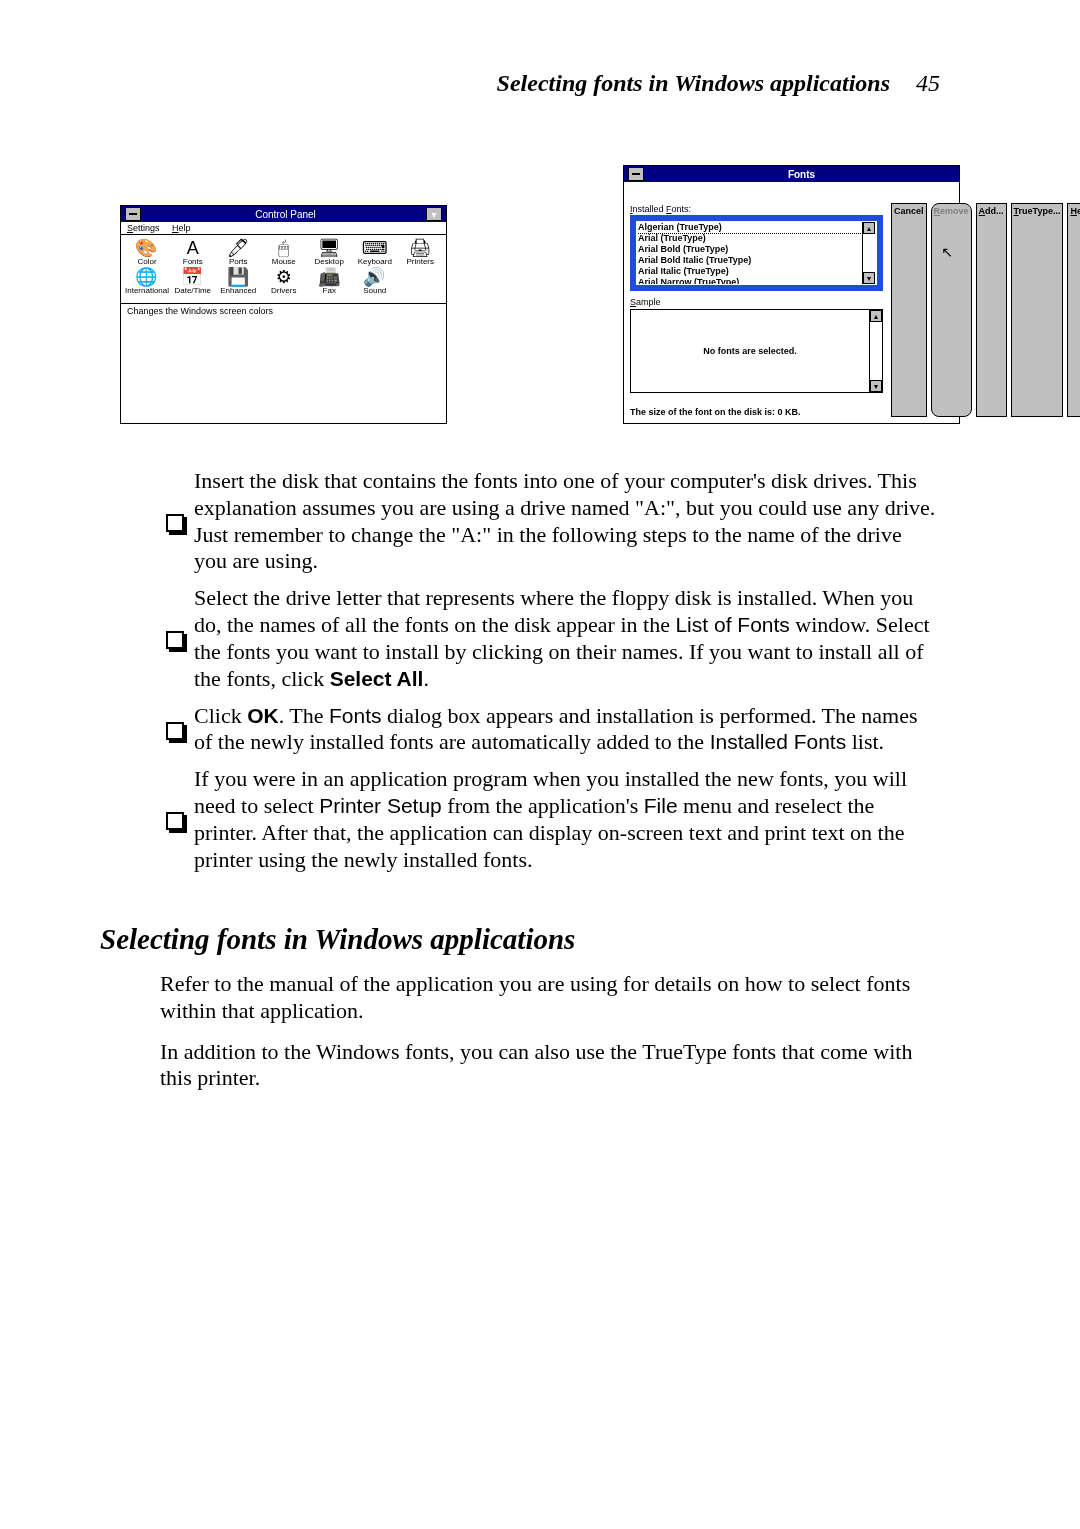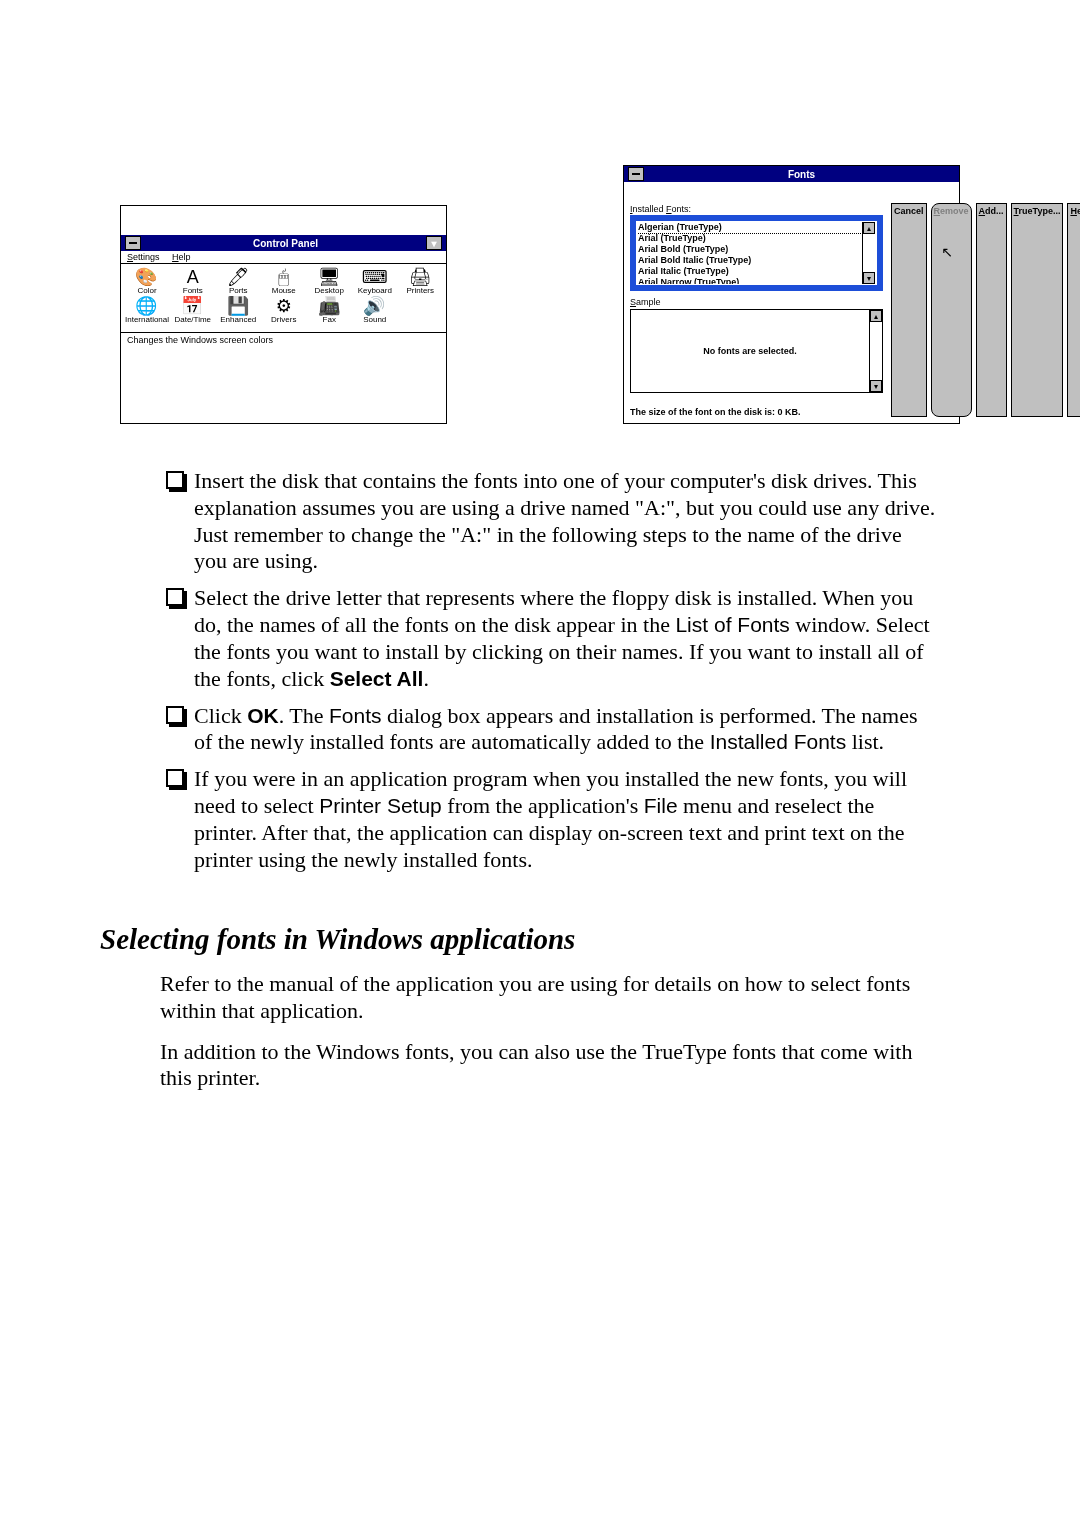--- a/index.html
+++ b/index.html
@@ -48,27 +48,26 @@
     border: 1px solid #000;
     font-family: Arial, Helvetica, sans-serif;
     font-size: 9px;
     color: #000;
     background: #fff;
     margin-top: 40px;
   }
   .cp-titlebar {
     background: #000080;
     color: #fff;
-    font-weight: bold;
+    font-weight: normal;
     font-size: 10px;
     text-align: center;
     padding: 1px 4px;
     display: flex;
     align-items: center;
-    margin-top: 29px;
   }
   .cp-sys {
     width: 14px;
     height: 12px;
     background: #c0c0c0;
     border: 1px solid #000;
     display: inline-flex;
     align-items: center;
     justify-content: center;
     margin-right: 4px;
@@ -192,21 +191,21 @@
   .bodytext {
     position: absolute;
     top: 460px;
     left: 160px;
     right: 140px;
     font-size: 22px;
     line-height: 1.22;
   }
   .step {
     display: flex;
-    align-items: flex-start;
+    align-items: center;
     margin: 8px 0 10px 0;
   }
   .step-marker {
     width: 30px;
     flex: 0 0 30px;
     display: flex;
     justify-content: center;
     padding-top: 3px;
   }
   .step-marker .box {
@@ -230,20 +229,24 @@
   }
   .para {
     margin: 0 0 14px 0;
   }
 </style>
 </head>
 <body>
 
 <div class="page">
 
+  <div class="running-head">
+    <span>Selecting fonts in Windows applications</span>
+    <span class="pagenum">45</span>
+  </div>
 
   <div class="shots">
 
     <div class="cp-window">
       <div class="cp-titlebar">
         <span class="cp-sys">
             <span></span>
           </span>
         <span class="cp-title">Control Panel</span>
         <span class="cp-minmax">▾</span>

